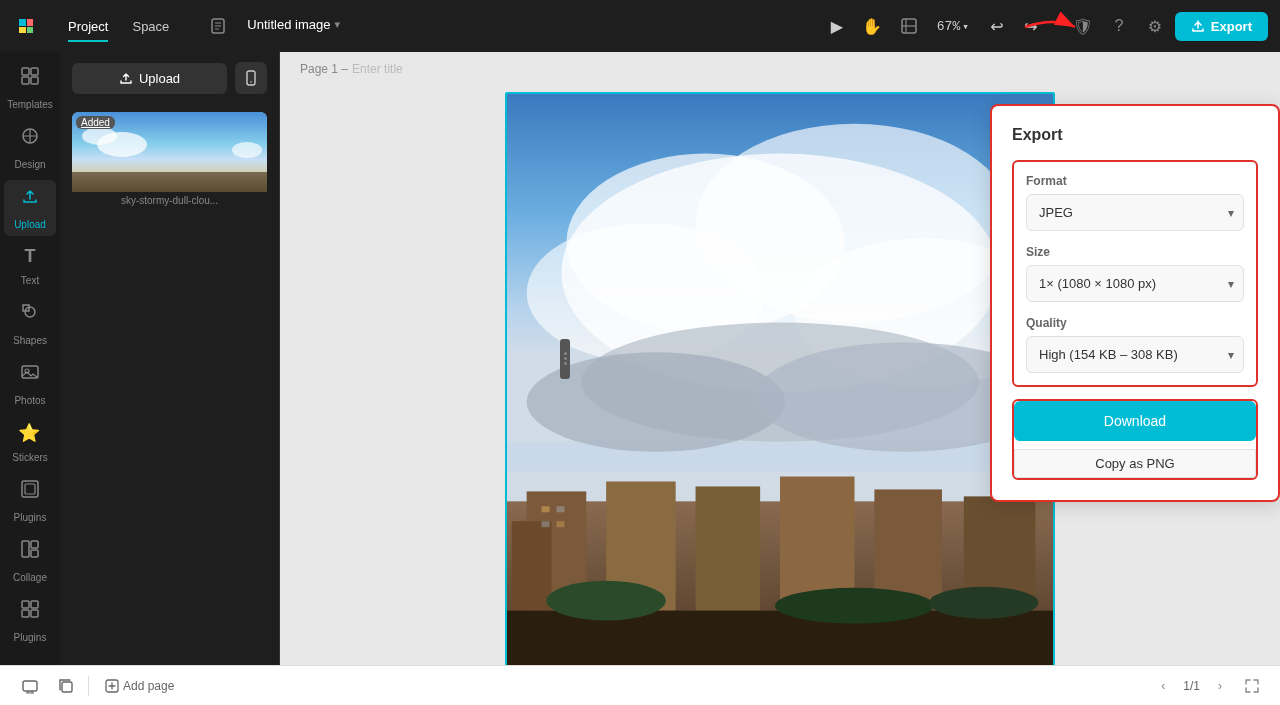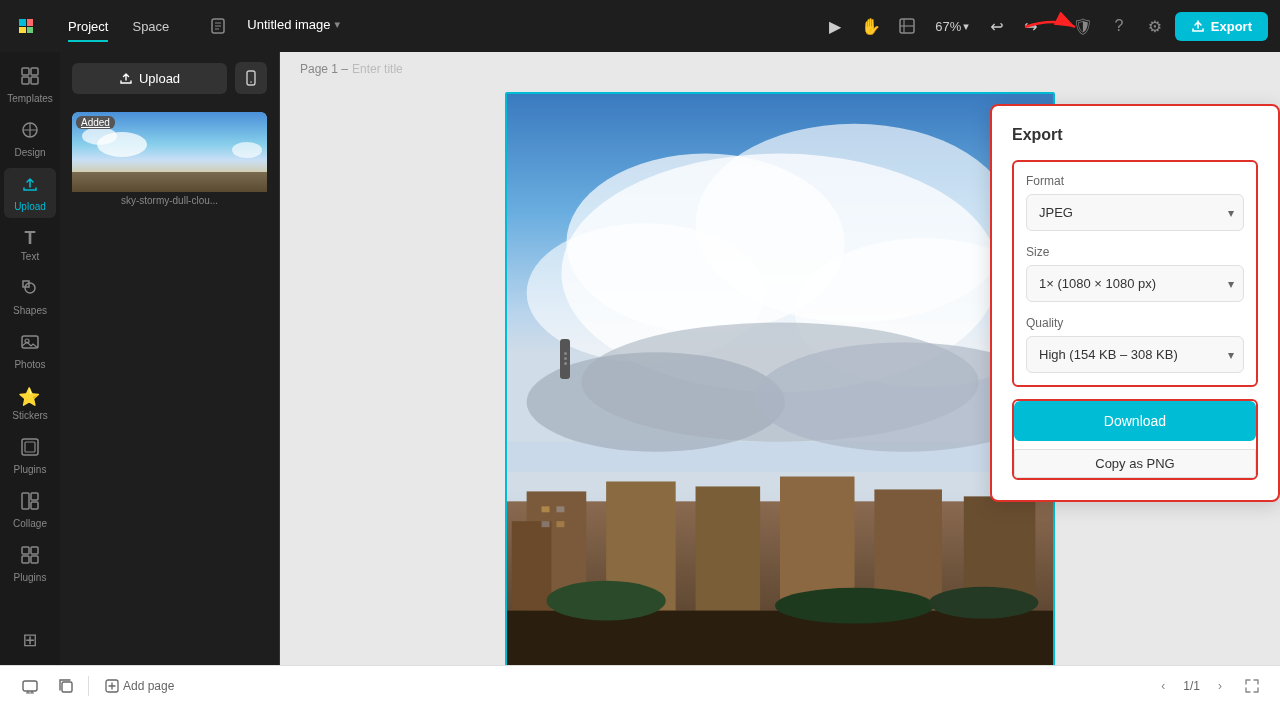--- a/index.html
+++ b/index.html
@@ -67,20 +67,21 @@
       color: #ccc;
       display: flex; align-items: center; justify-content: center;
       cursor: pointer;
       font-size: 16px;
     }
     .zoom-btn {
       display: flex; align-items: center; gap: 2px;
       color: #ccc; font-size: 13px; cursor: pointer;
       padding: 4px 8px;
       border-radius: 4px;
+      font-family: Liberation Mono, monospace;
     }
     .undo-redo {
       display: flex; gap: 2px;
     }
     .export-btn {
       background: #00bcd4;
       color: #fff;
       border: none;
       border-radius: 6px;
       padding: 7px 16px;
@@ -111,21 +112,21 @@
     .sidebar-item {
       width: 52px;
       display: flex;
       flex-direction: column;
       align-items: center;
       padding: 6px 4px;
       border-radius: 6px;
       cursor: pointer;
       color: #888;
       font-size: 10px;
-      gap: 2px;
+      gap: 8px;
     }
     .sidebar-item.active { background: #2a2a2a; color: #00bcd4; }
     .sidebar-item .icon { font-size: 18px; }
     .sidebar-spacer { flex: 1; }
 
     
     .panel {
       width: 220px;
       background: #1e1e1e;
       display: flex;
@@ -320,21 +321,21 @@
     .export-panel-title {
       font-size: 16px;
       font-weight: 600;
       color: #333;
       margin-bottom: 16px;
     }
     .export-field-label {
       font-size: 12px;
       color: #666;
       margin-bottom: 6px;
-      font-weight: 400;
+      font-weight: 700;
     }
     .select-wrapper {
       position: relative;
       margin-bottom: 14px;
     }
     .select-wrapper select {
       width: 100%;
       padding: 10px 32px 10px 12px;
       border: 1px solid #e0e0e0;
       border-radius: 6px;

